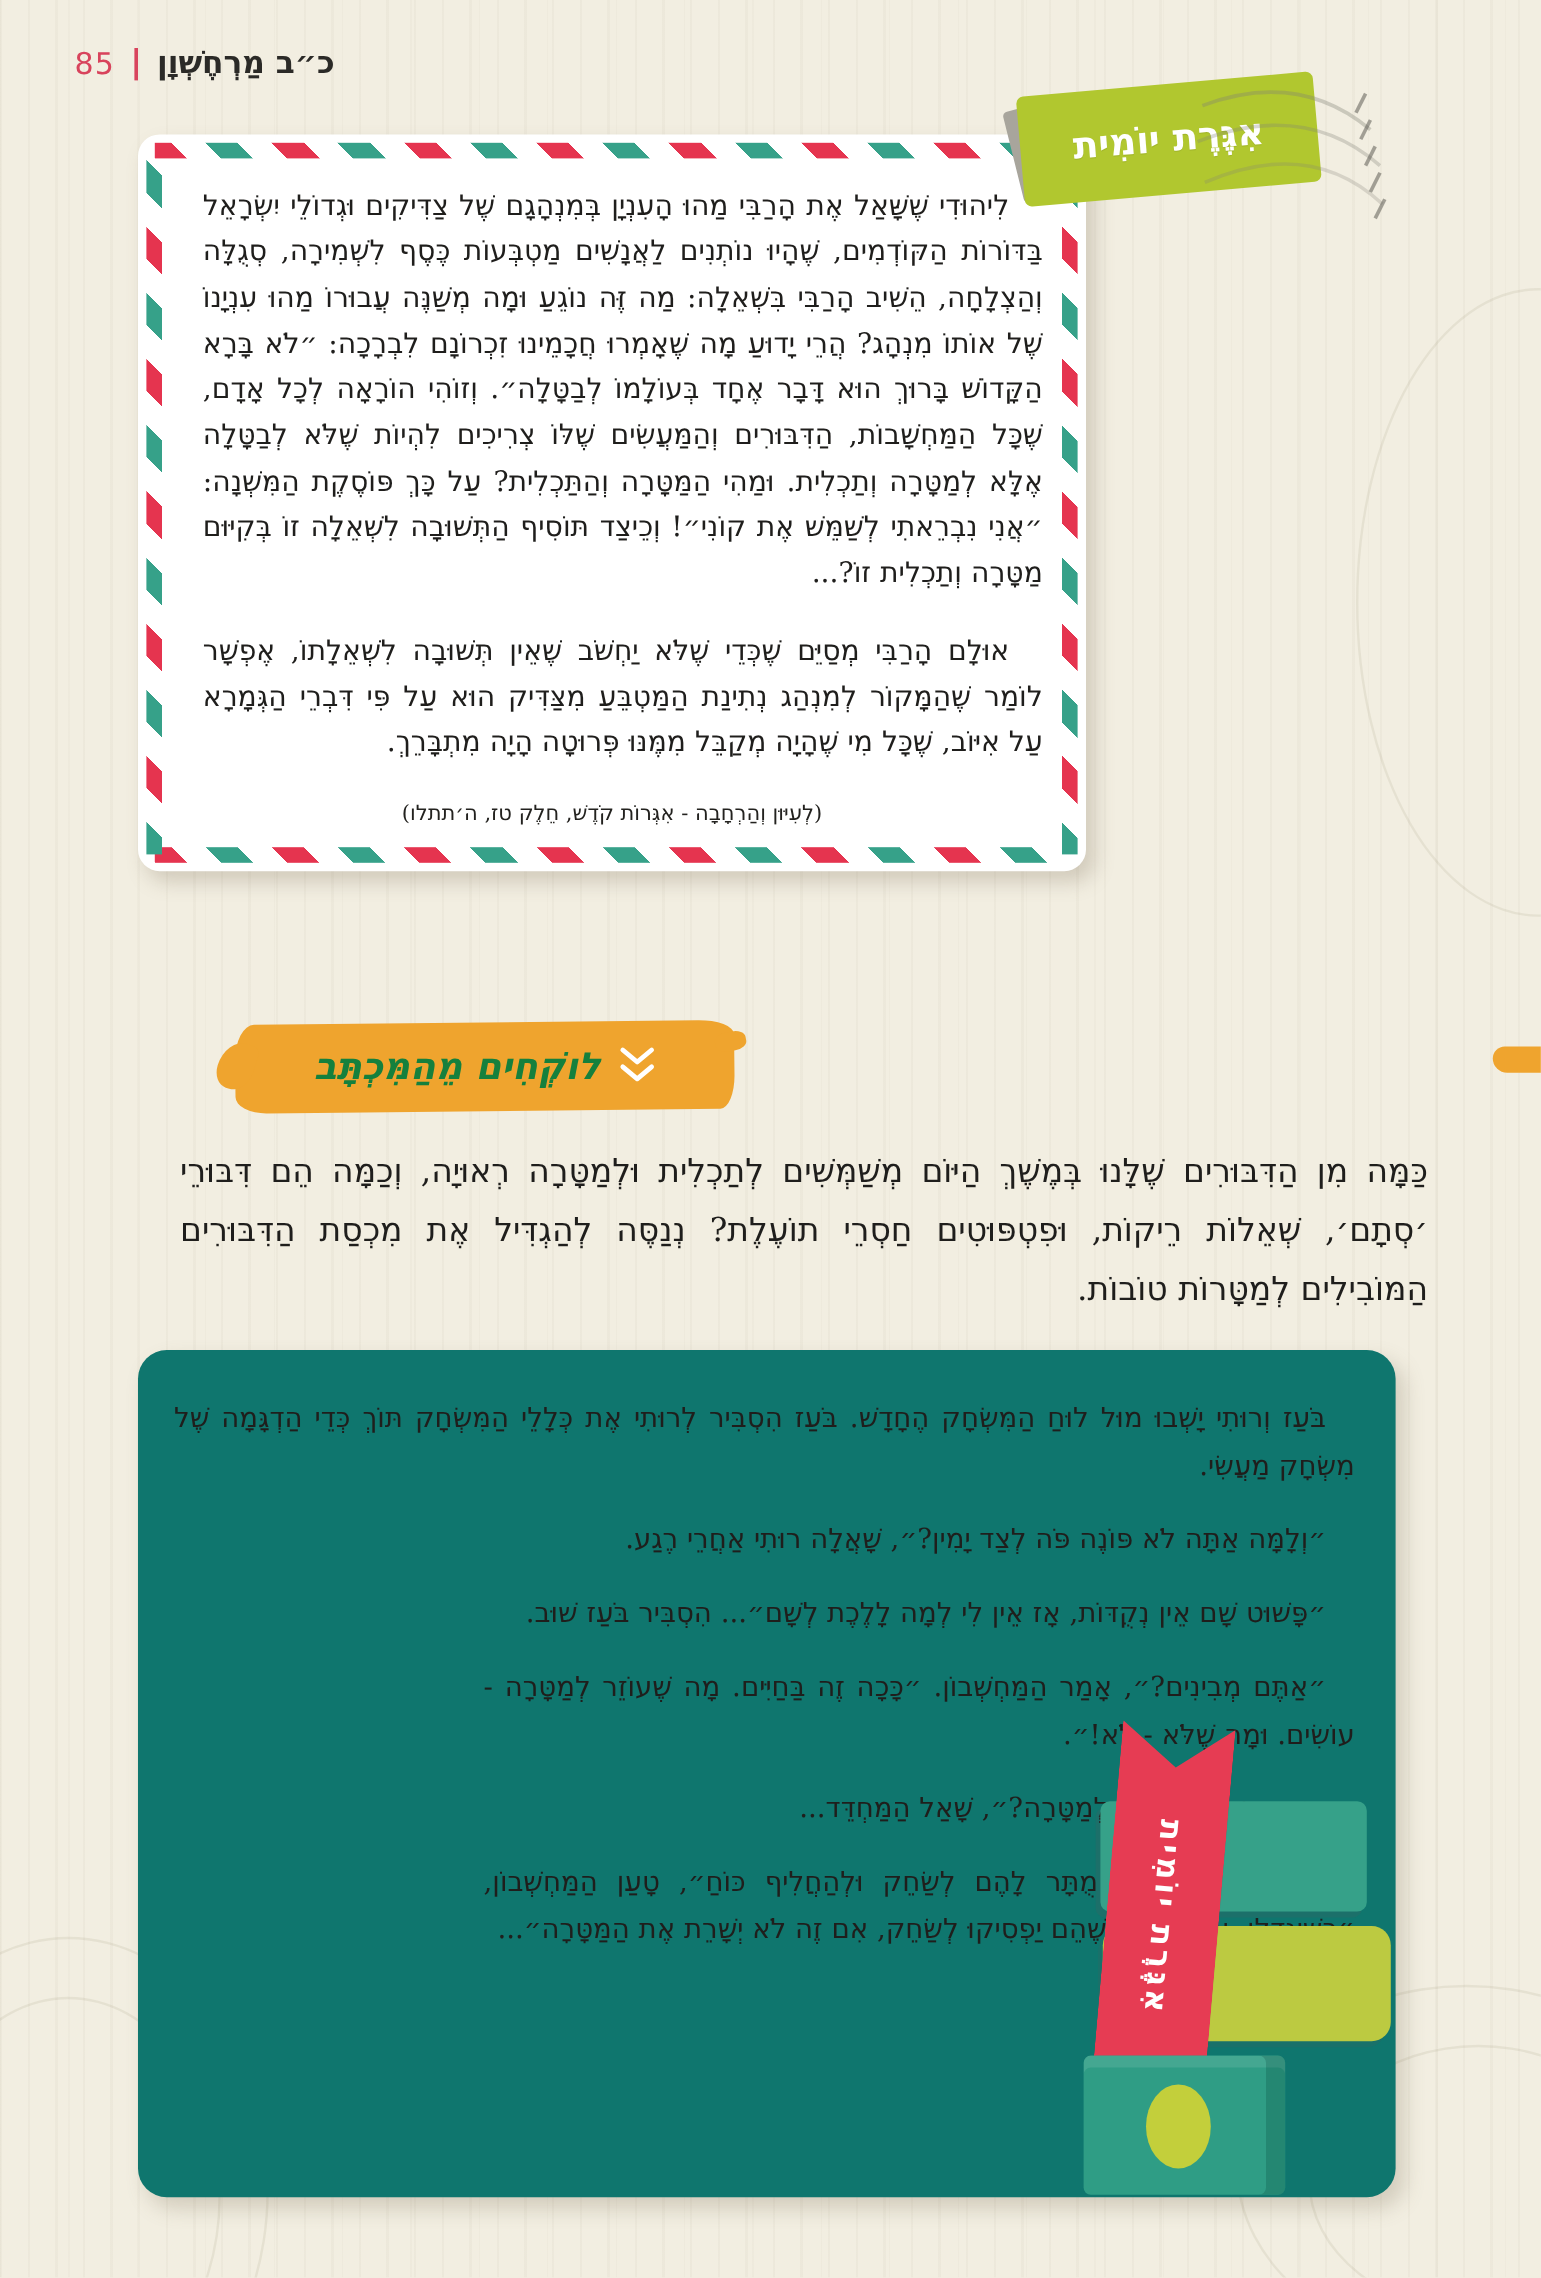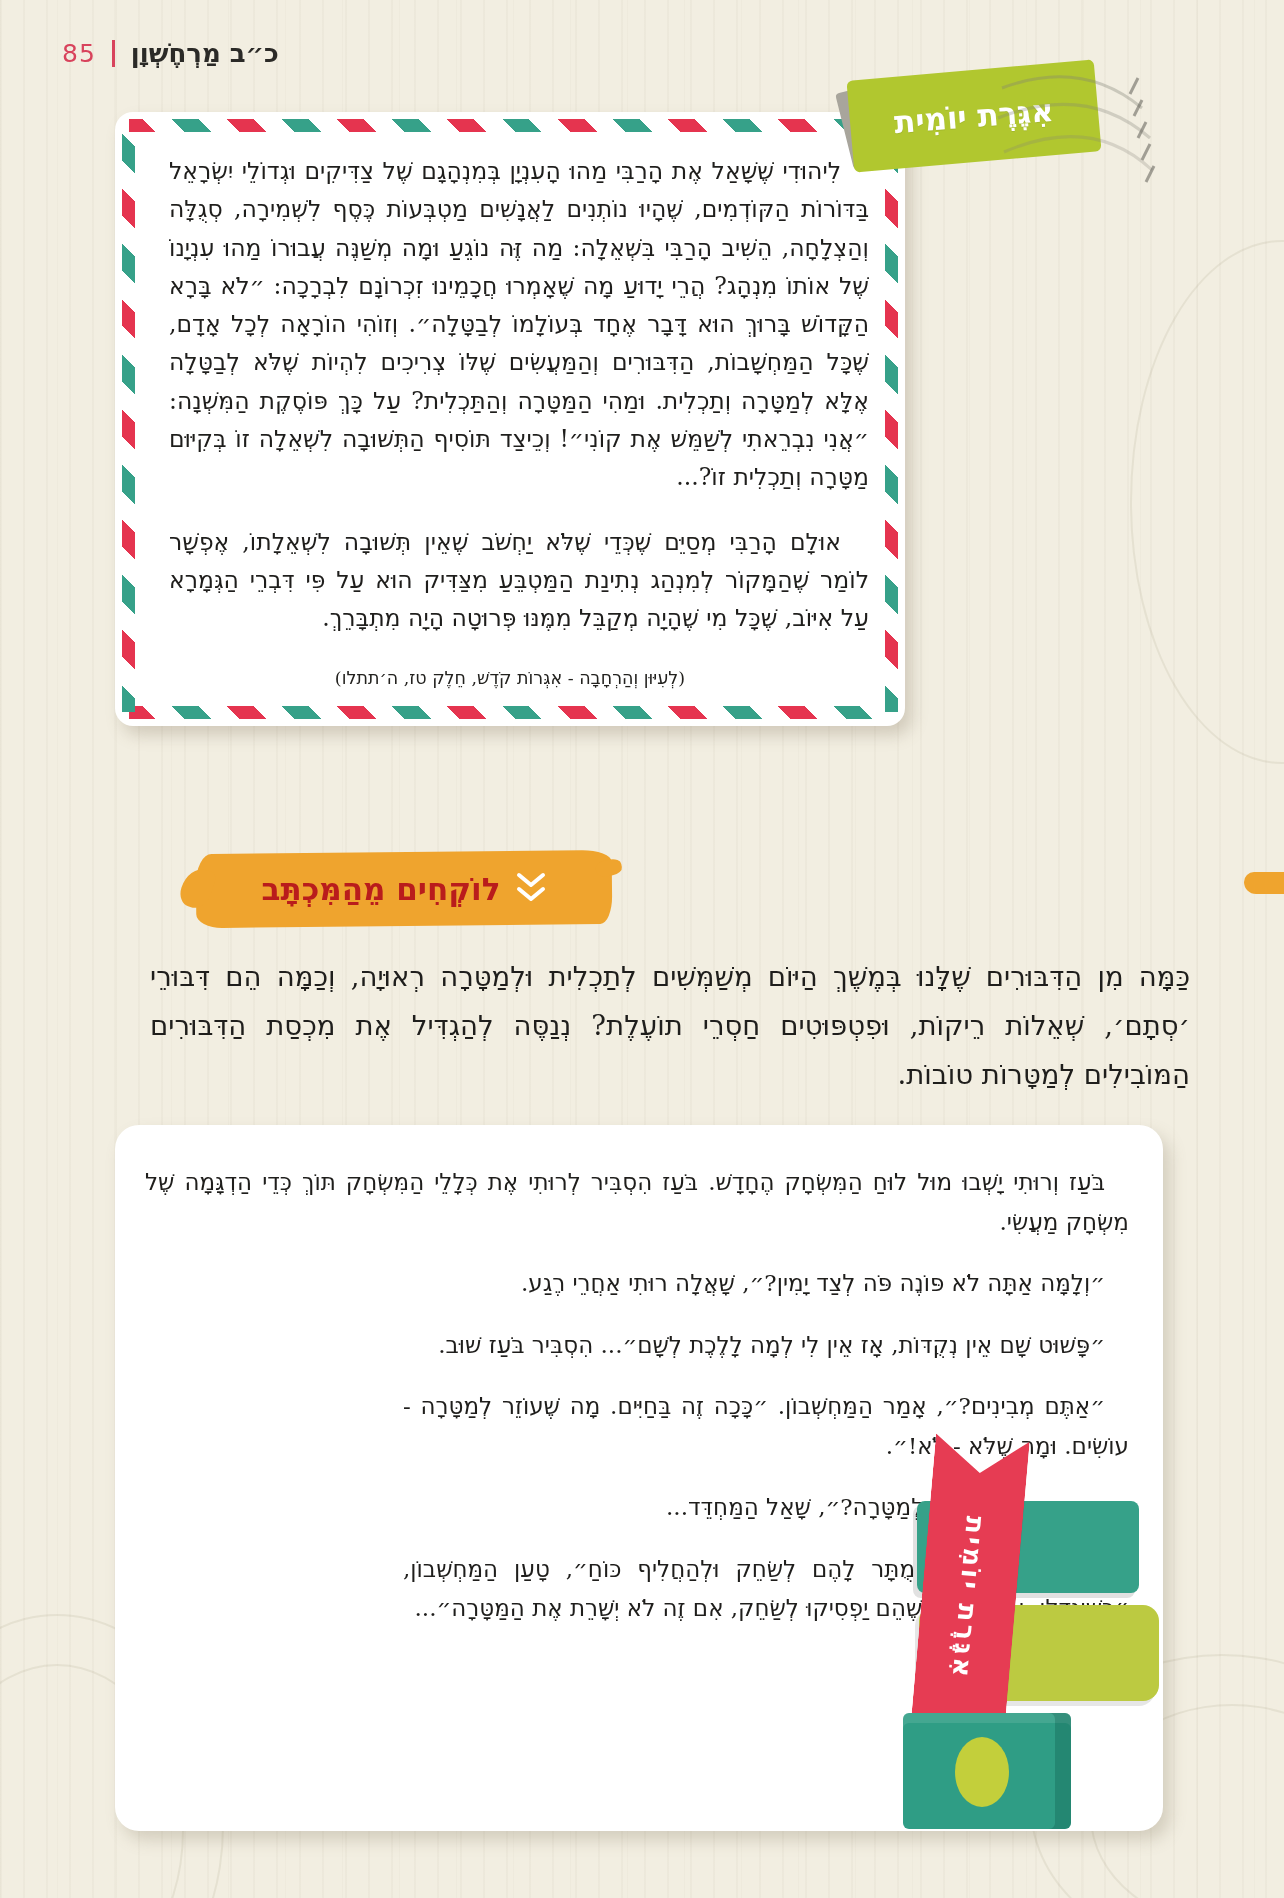--- a/index.html
+++ b/index.html
@@ -95,39 +95,39 @@
     transform:rotate(-0.6deg);
   }
   .brush::before{content:"";position:absolute;left:-14px;top:14px;width:30px;height:40px;
     background:#efa42e;border-radius:60% 20% 50% 40%;transform:rotate(18deg);}
   .brush::after{content:"";position:absolute;right:-10px;top:10px;width:26px;height:16px;
     background:#efa42e;border-radius:40%;transform:rotate(-10deg);}
   .section-title-inner{
     position:absolute;inset:0;display:flex;align-items:center;justify-content:center;gap:16px;
   }
   .section-label{
-    color:#b91c1c;font-family:"DejaVu Sans","Liberation Sans",sans-serif;
-    font-weight:bold;font-size:31px;
+    color:#15803d;font-family:"DejaVu Sans","Liberation Sans",sans-serif;
+    font-weight:bold;font-size:31px;font-style:italic;
   }
   .chevrons{width:30px;height:36px;flex:0 0 auto;}
   .brush-dash{
     position:absolute;left:1244px;top:872px;width:46px;height:22px;
     background:#efa42e;border-radius:10px 0 0 12px;z-index:5;
   }
 
   
   .intro-text{
     position:absolute;left:122px;top:952px;width:1040px;
     font-size:27.5px;line-height:1.78;text-align:justify;margin-left:28px;
   }
 
   
   .story-box{
     position:absolute;left:115px;top:1125px;width:1048px;height:706px;
-    background:#ffffff;border-radius:24px;
+    background:#0f766e;border-radius:24px;
     box-shadow:7px 9px 16px rgba(125,113,88,0.25);
     z-index:4;
   }
   .story-content{
     position:absolute;inset:38px 34px 30px 30px;
     font-size:23px;line-height:1.72;text-align:justify;
   }
   .story-content p{margin:0 0 22px 0;text-indent:24px;}
   .story-content p.beside-art{margin-left:0;margin-right:0;padding-left:258px;}
   .story-content p.beside-art{padding-left:0;margin-left:258px;} 

